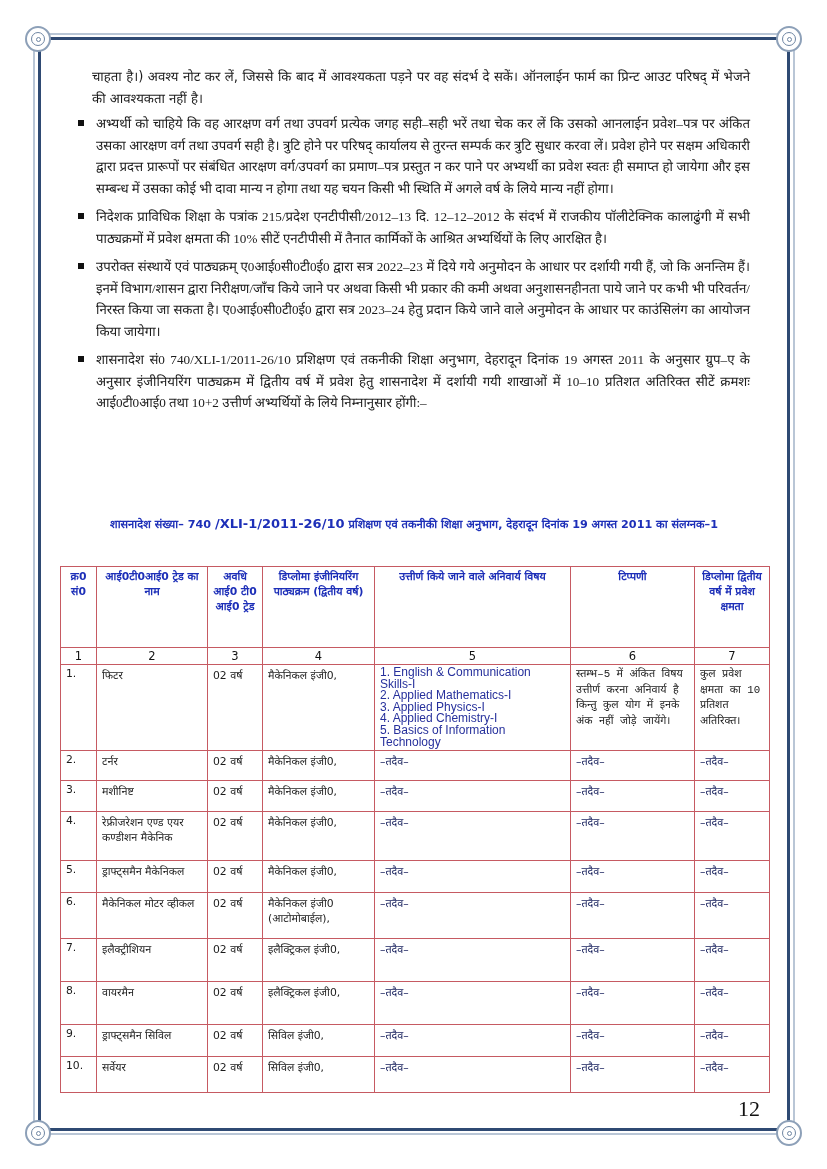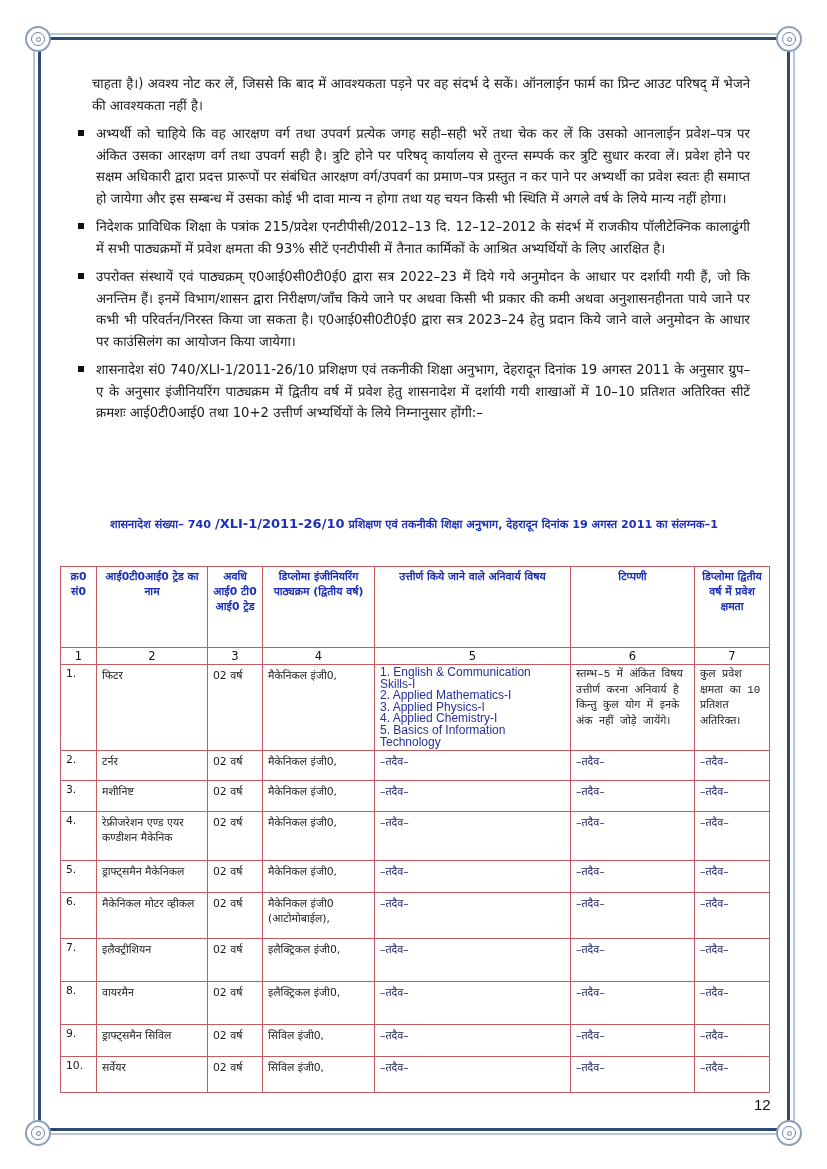--- a/index.html
+++ b/index.html
@@ -10,41 +10,41 @@
   .frame-line { position: absolute; background: #2f4a73; }
   .frame-shadow { position: absolute; background: #b9c6d6; }
   .corner { position: absolute; width: 26px; height: 26px; border-radius: 50%;
             border: 2px solid #8da0b8; background: #fff; box-sizing: border-box; }
   .corner::before { content: ""; position: absolute; left: 4px; top: 4px; width: 14px; height: 14px;
             border-radius: 50%; border: 1.5px solid #6f86a3; box-sizing: border-box; }
   .corner::after { content: ""; position: absolute; left: 9px; top: 9px; width: 5px; height: 5px;
             border-radius: 50%; border: 1px solid #6f86a3; box-sizing: border-box; }
 
   .content { position: absolute; left: 88px; top: 66px; width: 662px; }
-  .para { font-size: 13.2px; line-height: 21.5px; text-align: justify; margin: 7px 0 4px 0; }
+  .para { font-size: 13.2px; line-height: 21.5px; text-align: justify; margin: 0 0 4px 0; }
   .intro { padding-left: 4px; }
-  .bullet { position: relative; padding-left: 0; margin-bottom: 7px; }
+  .bullet { position: relative; padding-left: 0; margin-bottom: 7px; font-family: Liberation Serif, serif; }
   .bullet-mark { position: absolute; left: -18px; top: 7px; width: 6px; height: 6px; background: #111; }
 
   .caption { position: absolute; left: 60px; top: 515px; width: 708px; text-align: center;
              color: #1d2fb8; font-weight: bold; font-size: 11.2px; line-height: 17px; }
   .caption .mid { font-size: 13px; margin-top: 32px; }
 
   table.trades { position: absolute; left: 60px; top: 566px; width: 709px; border-collapse: collapse;
                  font-size: 10.8px; table-layout: fixed; }
   table.trades td, table.trades th { border: 1.3px solid #c65a62; vertical-align: top; padding: 2px 5px; }
   table.trades th { color: #1d2fb8; font-weight: bold; text-align: center; line-height: 15px; height: 76px; }
   table.trades tr.colnums td { text-align: center; padding: 1px 4px; height: 14px; color: #111; font-size: 11.5px; }
   .c-left { text-align: left; }
   .c-center { text-align: left; }
   .tadev { color: #1c2560; }
   .subjects { color: #26309c; font-family: "Liberation Sans", sans-serif; font-size: 12px; line-height: 11.6px; }
   .note { line-height: 15.5px; font-family: Liberation Mono, monospace; }
-  .page-no { position: absolute; left: 738px; top: 1096px; font-family: Liberation Sans, sans-serif;
-             font-size: 15px; color: #111; margin-left: 16px; }
+  .page-no { position: absolute; left: 738px; top: 1096px; font-family: Liberation Serif, serif;
+             font-size: 22px; color: #111; }
 </style>
 </head>
 <body>
 
 <div>
   <div class="frame-shadow" style="left:34px;top:33px;width:760px;height:2px;"></div>
   <div class="frame-line" style="left:34px;top:37px;width:760px;height:3px;"></div>
   <div class="frame-shadow" style="left:34px;top:1133px;width:760px;height:2px;"></div>
   <div class="frame-line" style="left:34px;top:1128px;width:760px;height:3px;"></div>
   <div class="frame-shadow" style="left:33px;top:38px;width:2px;height:1095px;"></div>
@@ -58,21 +58,21 @@
 </div>
 
 <div class="content">
   <p class="para intro">चाहता है।) अवश्य नोट कर लें, जिससे कि बाद में आवश्यकता पड़ने पर वह संदर्भ दे सकें। ऑनलाईन फार्म का प्रिन्ट आउट परिषद् में भेजने की आवश्यकता नहीं है।</p>
   <p class="para bullet" style="margin-left:8px;">
     <span class="bullet-mark"></span>
     <span>अभ्यर्थी को चाहिये कि वह आरक्षण वर्ग तथा उपवर्ग प्रत्येक जगह सही–सही भरें तथा चेक कर लें कि उसको आनलाईन प्रवेश–पत्र पर अंकित उसका आरक्षण वर्ग तथा उपवर्ग सही है। त्रुटि होने पर परिषद् कार्यालय से तुरन्त सम्पर्क कर त्रुटि सुधार करवा लें। प्रवेश होने पर सक्षम अधिकारी द्वारा प्रदत्त प्रारूपों पर संबंधित आरक्षण वर्ग/उपवर्ग का प्रमाण–पत्र प्रस्तुत न कर पाने पर अभ्यर्थी का प्रवेश स्वतः ही समाप्त हो जायेगा और इस सम्बन्ध में उसका कोई भी दावा मान्य न होगा तथा यह चयन किसी भी स्थिति में अगले वर्ष के लिये मान्य नहीं होगा।</span>
   </p>
   <p class="para bullet" style="margin-left:8px;">
     <span class="bullet-mark"></span>
-    <span>निदेशक प्राविधिक शिक्षा के पत्रांक 215/प्रदेश एनटीपीसी/2012–13 दि. 12–12–2012 के संदर्भ में राजकीय पॉलीटेक्निक कालाढुंगी में सभी पाठ्यक्रमों में प्रवेश क्षमता की 93% सीटें एनटीपीसी में तैनात कार्मिकों के आश्रित अभ्यर्थियों के लिए आरक्षित है।</span>
+    <span>निदेशक प्राविधिक शिक्षा के पत्रांक 215/प्रदेश एनटीपीसी/2012–13 दि. 12–12–2012 के संदर्भ में राजकीय पॉलीटेक्निक कालाढुंगी में सभी पाठ्यक्रमों में प्रवेश क्षमता की 10% सीटें एनटीपीसी में तैनात कार्मिकों के आश्रित अभ्यर्थियों के लिए आरक्षित है।</span>
   </p>
   <p class="para bullet" style="margin-left:8px;">
     <span class="bullet-mark"></span>
     <span>उपरोक्त संस्थायें एवं पाठ्यक्रम् ए0आई0सी0टी0ई0 द्वारा सत्र 2022–23 में दिये गये अनुमोदन के आधार पर दर्शायी गयी हैं, जो कि अनन्तिम हैं। इनमें विभाग/शासन द्वारा निरीक्षण/जाँच किये जाने पर अथवा किसी भी प्रकार की कमी अथवा अनुशासनहीनता पाये जाने पर कभी भी परिवर्तन/निरस्त किया जा सकता है। ए0आई0सी0टी0ई0 द्वारा सत्र 2023–24 हेतु प्रदान किये जाने वाले अनुमोदन के आधार पर काउंसिलंग का आयोजन किया जायेगा।</span>
   </p>
   <p class="para bullet" style="margin-left:8px;">
     <span class="bullet-mark"></span>
     <span>शासनादेश सं0 740/XLI-1/2011-26/10 प्रशिक्षण एवं तकनीकी शिक्षा अनुभाग, देहरादून दिनांक 19 अगस्त 2011 के अनुसार ग्रुप–ए के अनुसार इंजीनियरिंग पाठ्यक्रम में द्वितीय वर्ष में प्रवेश हेतु शासनादेश में दर्शायी गयी शाखाओं में 10–10 प्रतिशत अतिरिक्त सीटें क्रमशः आई0टी0आई0 तथा 10+2 उत्तीर्ण अभ्यर्थियों के लिये निम्नानुसार होंगी:–</span>
   </p>
 </div>

